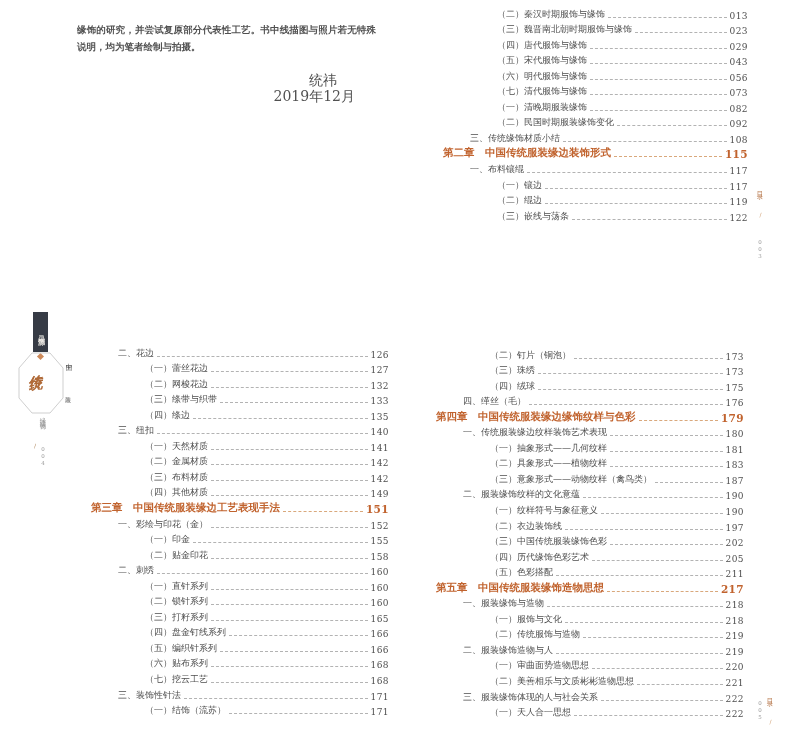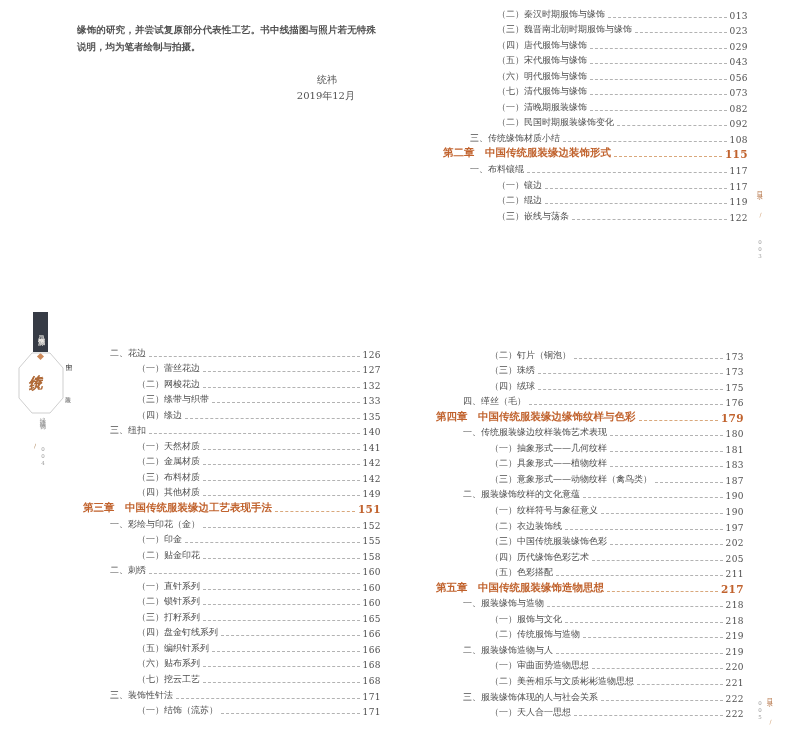--- a/index.html
+++ b/index.html
@@ -3,28 +3,28 @@
 <meta charset="utf-8">
 <style>
   html,body{margin:0;padding:0;background:#ffffff;width:790px;height:738px;overflow:hidden;}
   body{font-family:"DejaVu Serif","Liberation Serif",serif;color:#4a4a4a;position:relative;}
   .abs{position:absolute;}
 
   
   .preface{left:60px;top:5px;width:333px;font-size:9.5px;line-height:16.5px;color:#515151;}
   .preface p{margin:17px;text-align:justify;font-weight:bold;}
   .preface p.indent{text-indent:2em;}
-  .sign{margin-top:10px;text-align:right;font-size:10px;line-height:16px;color:#515151;}
+  .sign{margin-top:10px;text-align:right;font-size:14px;line-height:16px;color:#515151;}
   .sign .name{padding-right:56px;}
   .sign .date{padding-right:38px;}
 
   
   .toc-col{display:block;}
   .col-tr{left:443px;top:5px;width:305px;}
-  .col-bl{left:83px;top:344px;width:298px;}
+  .col-bl{left:91px;top:344px;width:298px;}
   .col-br{left:436px;top:346px;width:308px;}
   .row{display:flex;align-items:flex-end;height:15.55px;font-size:9px;color:#4e4e4e;white-space:nowrap;}
   .row .label{white-space:nowrap;}
   .row .leader{flex:1;min-width:8px;margin:0 3px 3px 3px;border-bottom:1px dashed #b3b3b3;}
   .row .page{white-space:nowrap;letter-spacing:.4px;}
   .row.sec{padding-left:27px;}
   .row.sub{padding-left:54px;}
   .row.chap{color:#c1632e;font-weight:700;font-size:10.5px;}
   .row.chap .leader{border-bottom-color:#d9a87c;}
 

